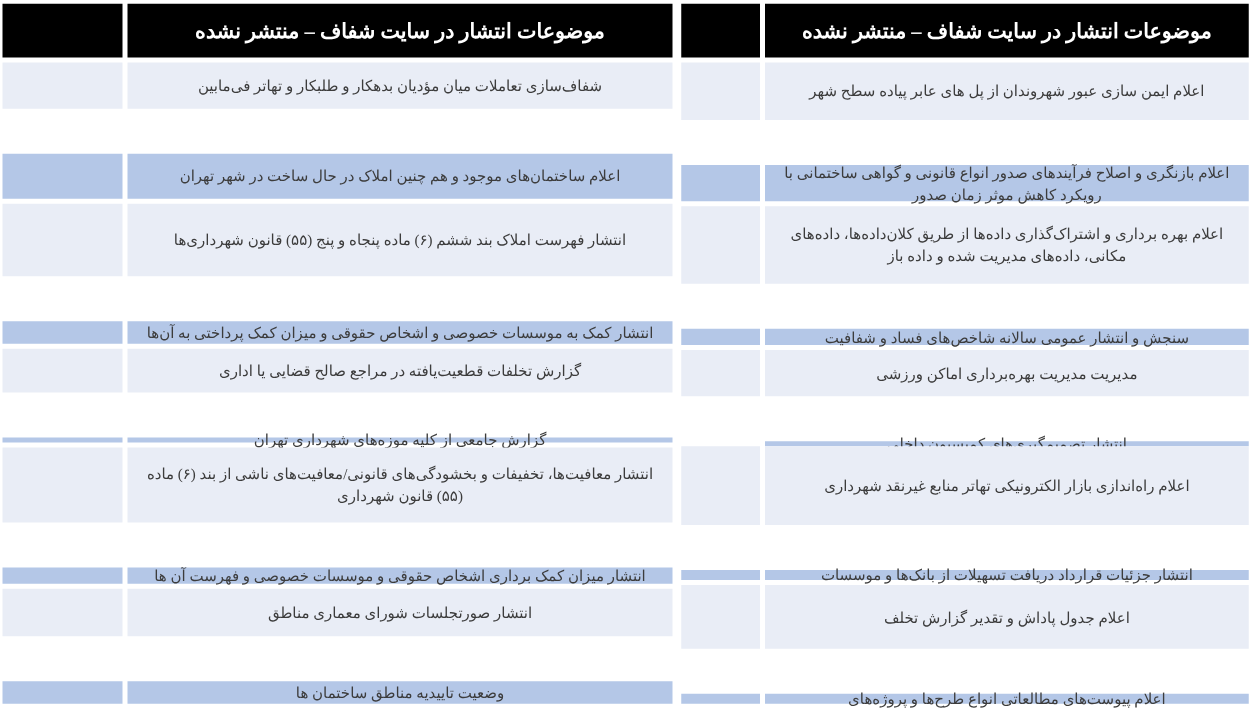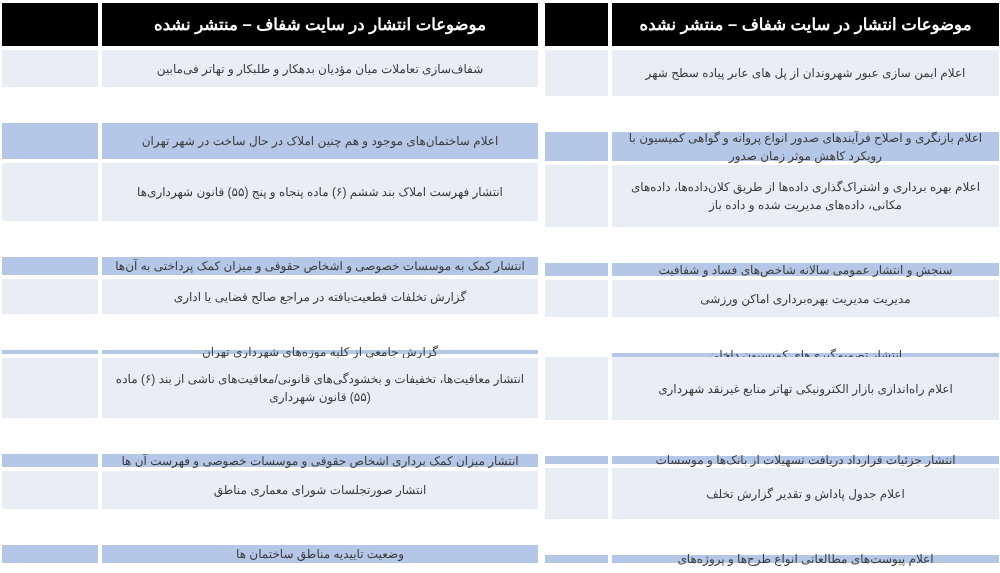--- a/index.html
+++ b/index.html
@@ -1,21 +1,21 @@
 <!DOCTYPE html>
 <html lang="fa" style="--header-bg: #000000; --header-text: #ffffff; --band-light: #e9edf6; --band-dark: #b4c7e7; --body-text: #3c3c3c;"><head>
 <meta charset="utf-8">
 <style>
   html,body{margin:0;padding:0;background:#ffffff;}
   .page{
     position:relative;
     width:1000px;height:573px;
     background:#ffffff;
     overflow:hidden;
-    font-family:Liberation Sans, sans-serif;
+    font-family:Liberation Serif, serif;
   }
   .tbl{
     position:absolute;
     top:3px;
     display:grid;
     column-gap:4px;
     row-gap:4px;
     background:#ffffff;
   }
   .tbl-0{ left:2px;  width:536px; grid-template-columns:96px 436px; }
@@ -70,21 +70,21 @@
       <div class="cell main band-light">انتشار صورتجلسات شورای معماری مناطق</div>
       <div class="cell narrow band-dark"></div>
       <div class="cell main band-dark">وضعیت تاییدیه مناطق ساختمان ها</div>
     </section>
   <section class="tbl tbl-1" id="tbl-1" style="grid-template-rows: 43px 46px 61px 62px 45px 37px 32px 63px 40px 51px 40px;">
       <div class="cell head narrow"></div>
       <div class="cell head main">موضوعات انتشار در سایت شفاف – منتشر نشده</div>
       <div class="cell narrow band-light"></div>
       <div class="cell main band-light">اعلام ایمن سازی عبور شهروندان از پل های عابر پیاده سطح شهر</div>
       <div class="cell narrow band-dark"></div>
-      <div class="cell main band-dark">اعلام بازنگری و اصلاح فرآیندهای صدور انواع پروانه و گواهی کمیسیون با رویکرد کاهش موثر زمان صدور</div>
+      <div class="cell main band-dark">اعلام بازنگری و اصلاح فرآیندهای صدور انواع قانونی و گواهی ساختمانی با رویکرد کاهش موثر زمان صدور</div>
       <div class="cell narrow band-light"></div>
       <div class="cell main band-light">اعلام بهره برداری و اشتراک‌گذاری داده‌ها از طریق کلان‌داده‌ها، داده‌های مکانی، داده‌های مدیریت شده و داده باز</div>
       <div class="cell narrow band-dark"></div>
       <div class="cell main band-dark">سنجش و انتشار عمومی سالانه شاخص‌های فساد و شفافیت</div>
       <div class="cell narrow band-light"></div>
       <div class="cell main band-light">مدیریت مدیریت بهره‌برداری اماکن ورزشی</div>
       <div class="cell narrow band-dark"></div>
       <div class="cell main band-dark">انتشار تصمیم‌گیری‌های کمیسیون داخلی</div>
       <div class="cell narrow band-light"></div>
       <div class="cell main band-light">اعلام راه‌اندازی بازار الکترونیکی تهاتر منابع غیرنقد شهرداری</div>

